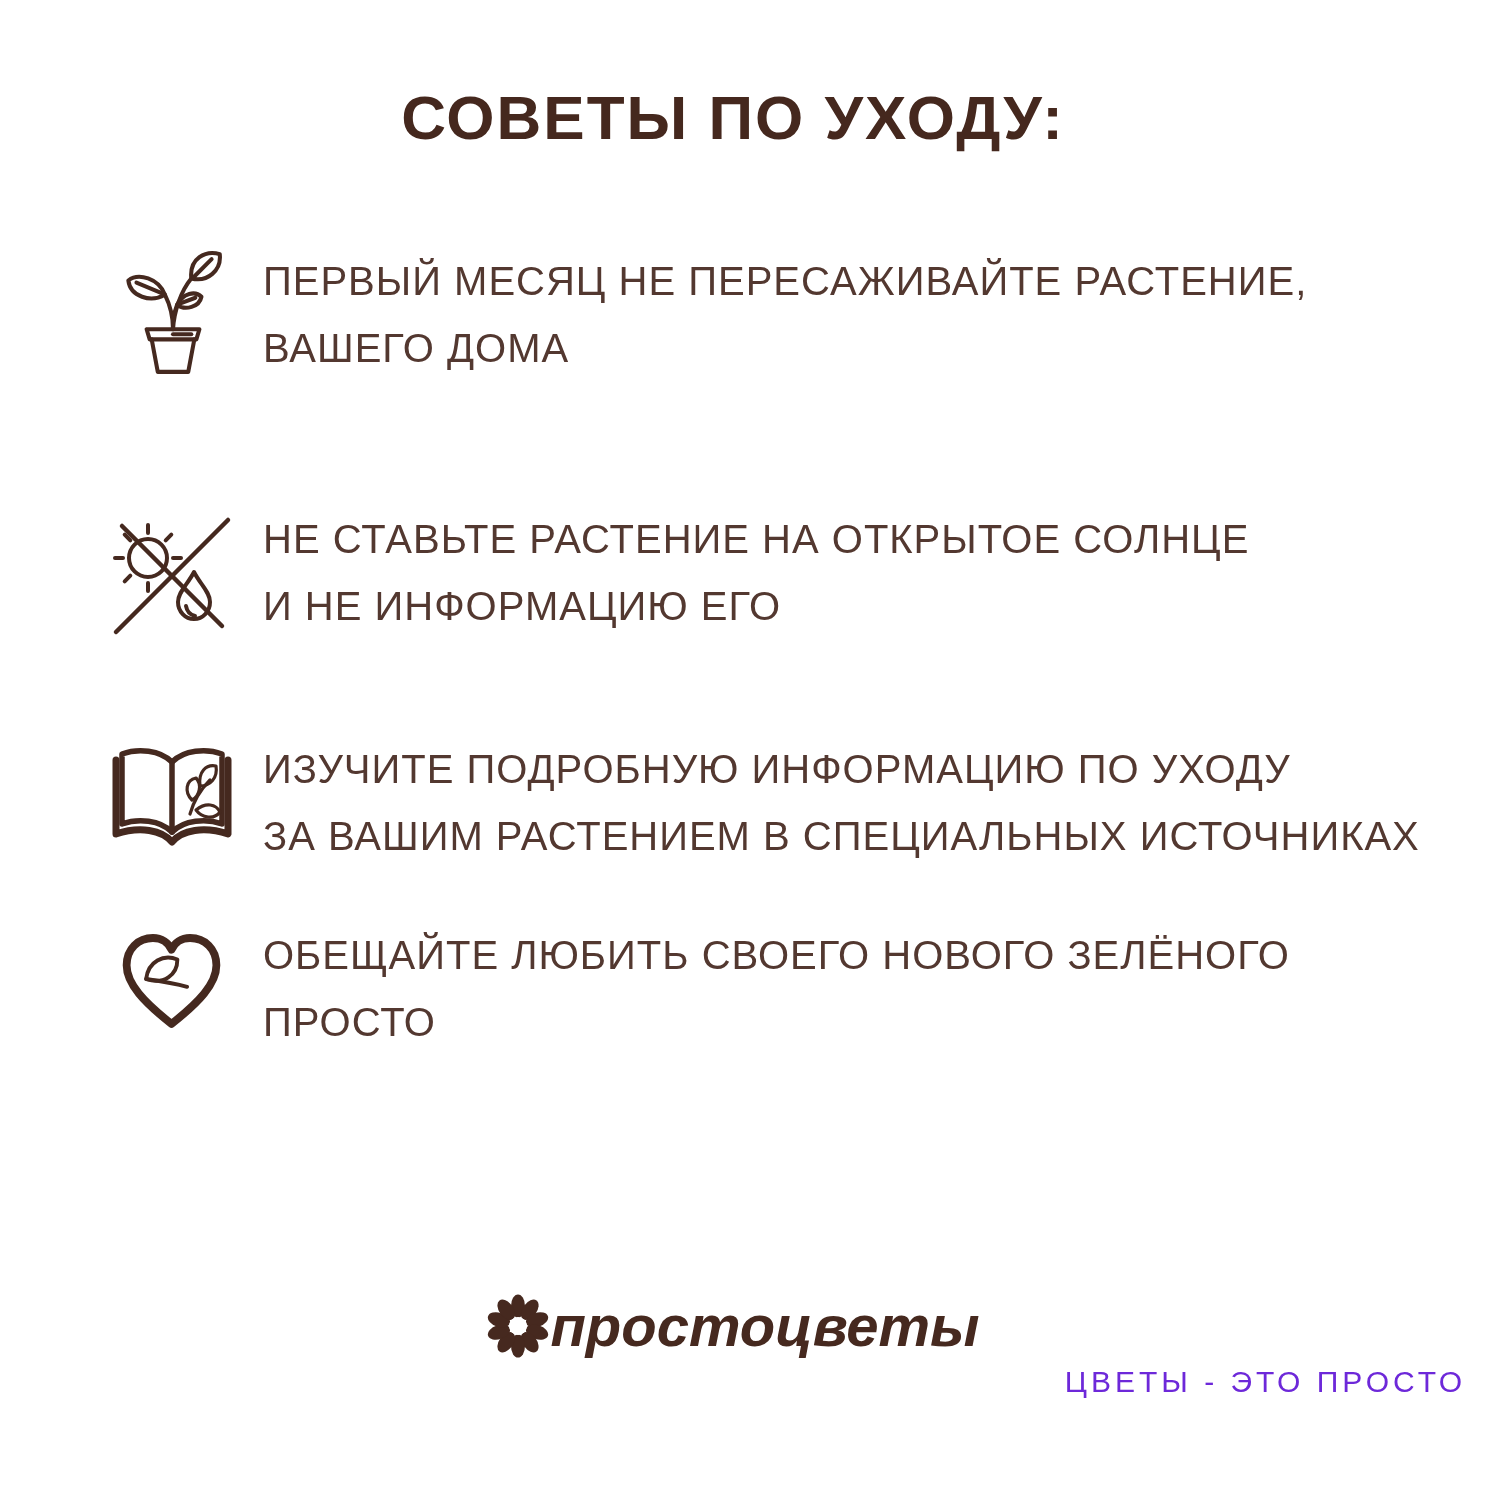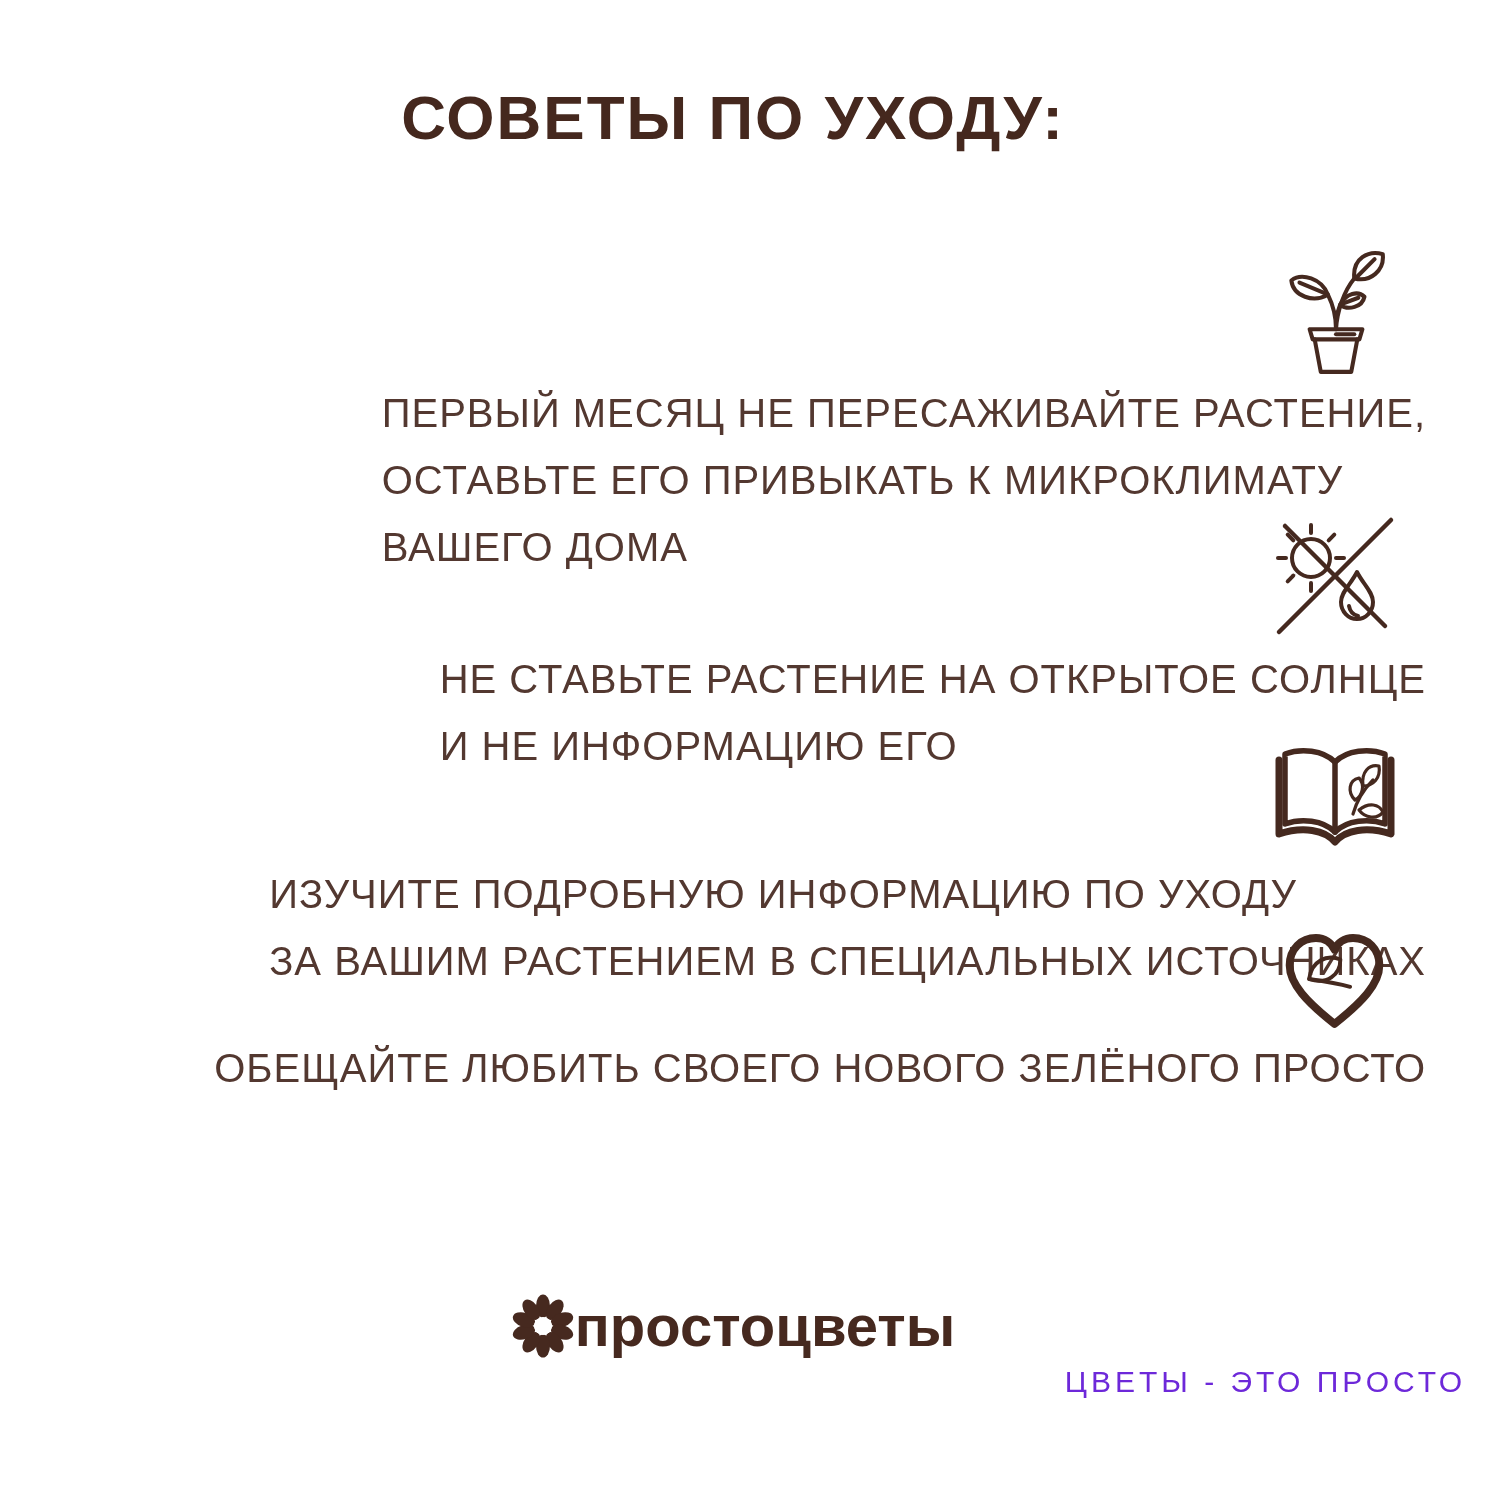--- a/index.html
+++ b/index.html
@@ -12,41 +12,41 @@
     overflow:hidden;
   }
   .title{
     position:absolute;top:82px;left:0;right:0;
     text-align:center;
     font-size:62px;font-weight:bold;letter-spacing:2px;
     color:#45281e;
   }
   .tip{
     position:absolute;left:101px;right:40px;
-    display:flex;align-items:flex-end;flex-direction:column;
+    display:flex;align-items:flex-start;
   }
   .tip1{top:248px;}
   .tip2{top:506px;}
   .tip3{top:736px;}
   .tip4{top:922px;}
   .icon-cell{
     width:142px;min-width:142px;
     display:flex;justify-content:center;align-items:center;
     margin-right:20px;
   }
   .tip-text{
     font-size:40px;line-height:67px;letter-spacing:1px;
     color:#533830;
   }
   .footer{
     position:absolute;top:1292px;left:0;right:0;
     text-align:center;
   }
   .brand-row{
-    display:flex;justify-content:center;align-items:center;gap:0;
+    display:flex;justify-content:center;align-items:center;gap:0;font-style:italic;
   }
   .brand-name{
     font-size:58px;font-weight:bold;letter-spacing:0px;
     color:#46291f;
   }
   .tagline{
     margin-top:6px;
     font-size:30px;letter-spacing:4px;
     color:#6d28d9;
     text-align:right;
@@ -72,21 +72,20 @@
         <path d="M58,46 C52,30 32,24 22,32 C24,48 44,54 58,46 Z"></path>
         <path d="M56,45 L30,34"></path>
         <path d="M84,30 C82,10 98,2 112,6 C114,22 100,34 84,30 Z"></path>
         <path d="M86,29 L104,11"></path>
         <path d="M70,56 C76,44 88,42 94,48 C92,58 78,62 70,56 Z"></path>
         <path d="M72,55 L88,49"></path>
       </svg>
     </div>
     <div class="tip-text">
       <div>ПЕРВЫЙ МЕСЯЦ НЕ ПЕРЕСАЖИВАЙТЕ РАСТЕНИЕ,</div>
-      <div>ОСТАВЬТЕ ЕГО ПРИВЫКАТЬ К МИКРОКЛИМАТУ</div>
       <div>ВАШЕГО ДОМА</div>
     </div>
   </div>
 
   <div class="tip tip2">
     <div class="icon-cell">
       <svg width="140" height="140" viewBox="0 0 140 140" fill="none" stroke="#45291f" stroke-width="4" stroke-linecap="round" stroke-linejoin="round">
         <circle cx="46" cy="52" r="19"></circle>
         <path d="M46,27 L46,19"></path>
         <path d="M63.7,34.3 L69.3,28.7"></path>

